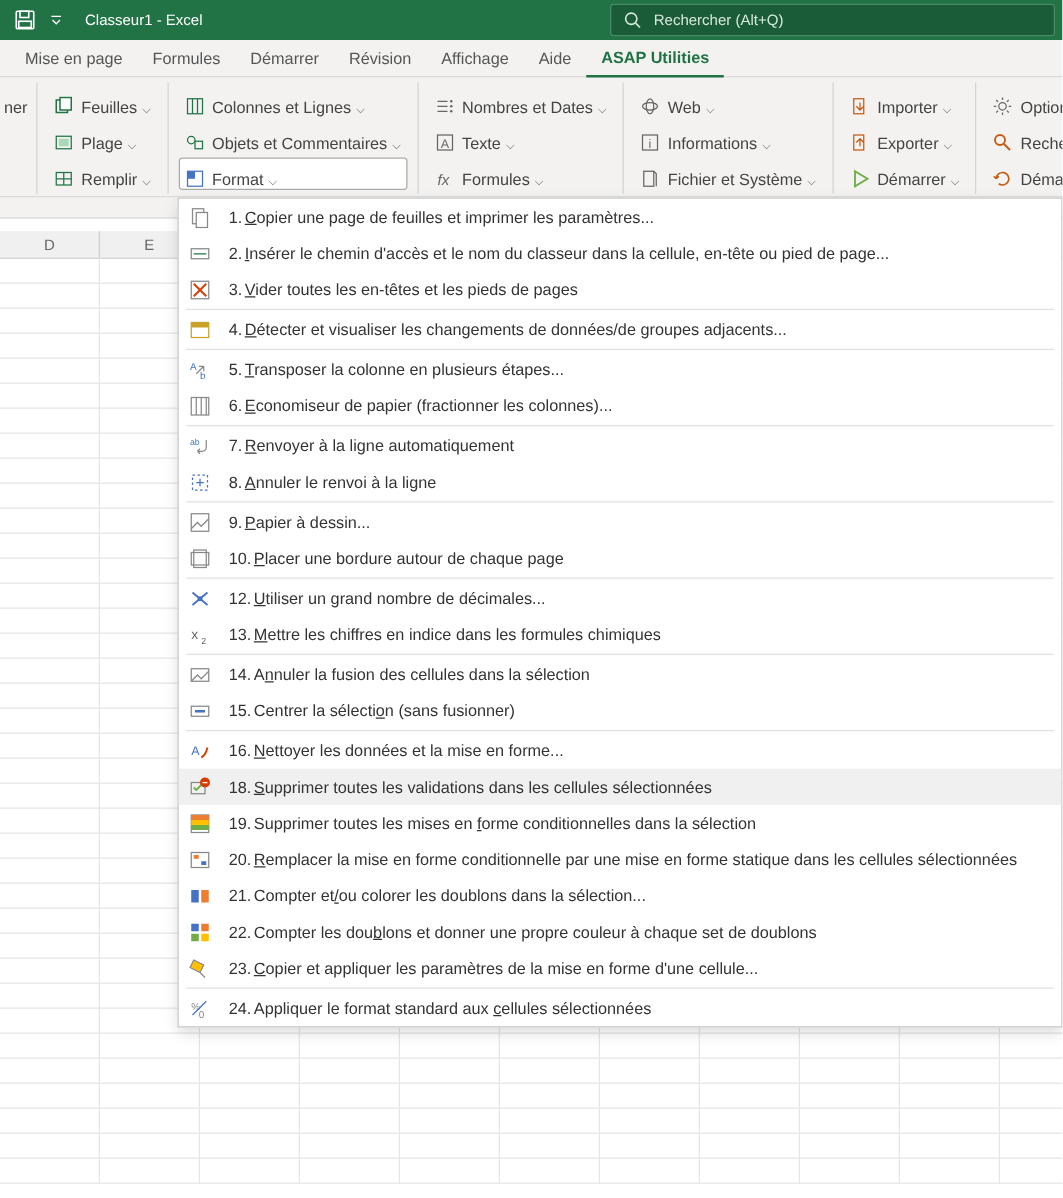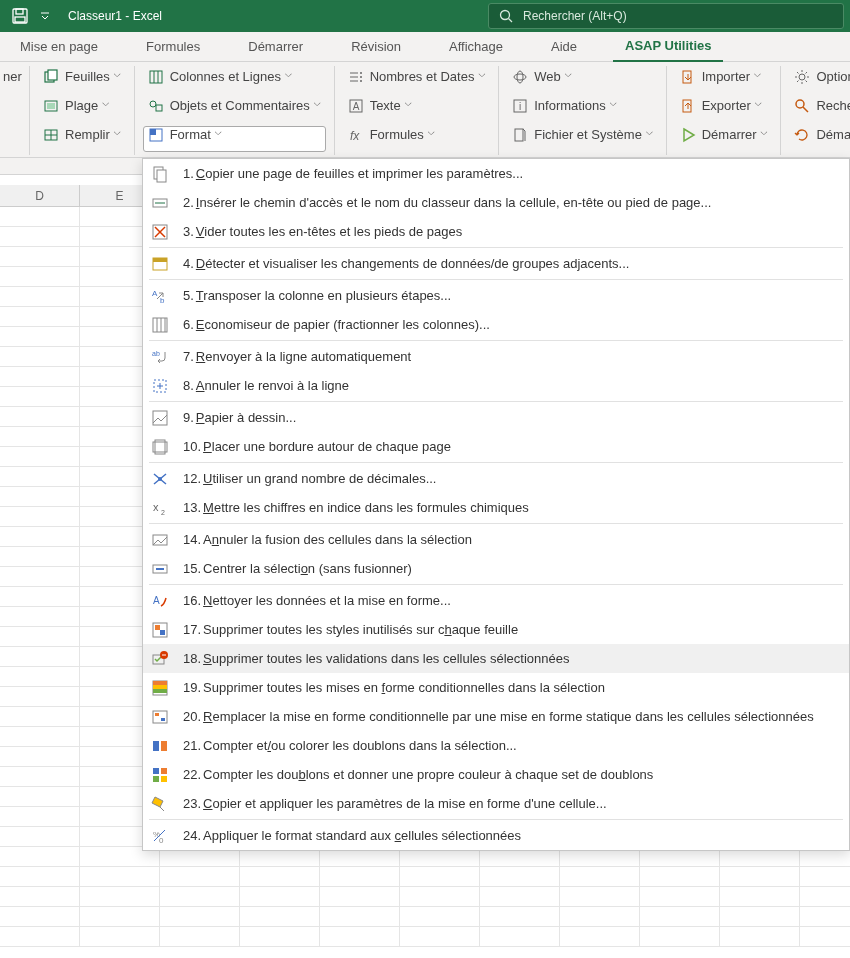--- a/index.html
+++ b/index.html
@@ -5,28 +5,28 @@
   * { margin: 0; padding: 0; box-sizing: border-box; font-family: "Segoe UI", Arial, sans-serif; }
   body { background: #fff; font-size: 13px; color: #333; width: 850px; height: 958px; overflow: hidden; position: relative; }
 
   .titlebar { background: #217346; color: #fff; height: 32px; display: flex; align-items: center; padding: 0 6px; }
   .titlebar .save-icon { width: 16px; height: 16px; margin: 0 6px; }
   .titlebar .qat-dropdown { width: 10px; height: 32px; display: flex; align-items: center; justify-content: center; margin: 0 6px; }
   .titlebar .doc-title { margin-left: 12px; font-size: 12px; }
   .titlebar .search-box { margin-left: auto; background: #1a5c38; border: 1px solid #4a8a64; border-radius: 3px; height: 26px; width: 356px; display: flex; align-items: center; padding: 12px 10px; }
   .titlebar .search-box span.placeholder { color: #d8e8dd; font-size: 12px; margin-left: 10px; }
 
-  .tabs { background: #f3f2f1; height: 30px; display: flex; align-items: center; padding: 0 8px; border-bottom: 1px solid #d4d4d4; gap: 24px; }
+  .tabs { background: #f3f2f1; height: 30px; display: flex; align-items: center; padding: 0 8px; border-bottom: 1px solid #d4d4d4; }
   .tabs .tab { padding: 0 12px; height: 30px; display: flex; align-items: center; font-size: 13px; color: #555; cursor: pointer; }
   .tabs .tab.active { color: #217346; font-weight: 600; border-bottom: 2px solid #217346; }
 
   .ribbon { background: #f3f2f1; display: flex; border-bottom: 1px solid #d4d4d4; padding: 4px 0 2px 0; height: 96px;}
   .ribbon-group { border-right: 1px solid #d4d4d4; padding: 2px 8px; display: flex; flex-direction: column; gap: 3px; }
   .ribbon-group.first { padding-left: 4px; }
-  .ribbon-btn { display: flex; align-items: flex-start; height: 26px; padding: 0 4px; font-size: 13px; color: #444; cursor: pointer; border: 1px solid transparent; border-radius: 3px; white-space: nowrap; }
+  .ribbon-btn { display: flex; align-items: flex-end; height: 26px; padding: 0 4px; font-size: 13px; color: #444; cursor: pointer; border: 1px solid transparent; border-radius: 3px; white-space: nowrap; }
   .ribbon-btn.active { background: #fff; border: 1px solid #aaa; }
   .ribbon-btn .ico { width: 16px; height: 16px; margin-right: 6px; display: inline-flex; align-items: center; justify-content: center; }
   .ribbon-btn .chev { margin-left: 4px; font-size: 9px; color: #666; }
   .ribbon-bottomtext{ text-align:right; font-size:12px; color:#555; padding:0 8px 2px 0; background:#f3f2f1; border-bottom:1px solid #d4d4d4;}
 
   .colheaders { display: flex; height: 22px; background: #f3f2f1; border-bottom: 1px solid #ccc; }
   .colcell { flex: 0 0 80px; border-right: 1px solid #ccc; display:flex;align-items:center;justify-content:center; font-size:12px;color:#666;background:#f0f0f0;}
   .grid { position: relative; }
   .gridrow { display:flex; height:20px;}
   .gridcell { flex:0 0 80px; border-right:1px solid #e5e5e5; border-bottom:1px solid #e5e5e5;}
@@ -937,31 +937,20 @@
     <div class="dropdown-item">
       <span class="dico">
         <svg width="18" height="18" viewBox="0 0 18 18">
           <text x="2" y="12" font-size="10" fill="#4472c4">A</text>
           <path d="M10 14c2-1 4-4 5-8" stroke="#d83b01" fill="none" stroke-width="1.5"></path>
         </svg>
       </span>
       <span class="num">16.</span> 
       <span><span class="underline-first">N</span>ettoyer les données et la mise en forme...</span>
     </div>
-    <div class="dropdown-item">
-      <span class="dico">
-        <svg width="18" height="18" viewBox="0 0 18 18">
-          <rect x="2" y="2" width="14" height="14" fill="none" stroke="#888"></rect>
-          <rect x="4" y="4" width="5" height="5" fill="#ed7d31"></rect>
-          <rect x="9" y="9" width="5" height="5" fill="#4472c4"></rect>
-        </svg>
-      </span>
-      <span class="num">17.</span> 
-      <span>Supprimer toutes les  styles inutilisés sur c<span class="underline-first">h</span>aque feuille</span>
-    </div>
     <div class="dropdown-item hovered">
       <span class="dico">
         <svg width="18" height="18" viewBox="0 0 18 18">
           <rect x="2" y="5" width="11" height="9" fill="none" stroke="#888"></rect>
           <path d="M4 9l2 2 4-4" stroke="#70ad47" fill="none" stroke-width="1.5"></path>
           <circle cx="13" cy="5" r="4" fill="#d83b01"></circle>
           <line x1="11" y1="5" x2="15" y2="5" stroke="#fff"></line>
         </svg>
       </span>
       <span class="num">18.</span> 

